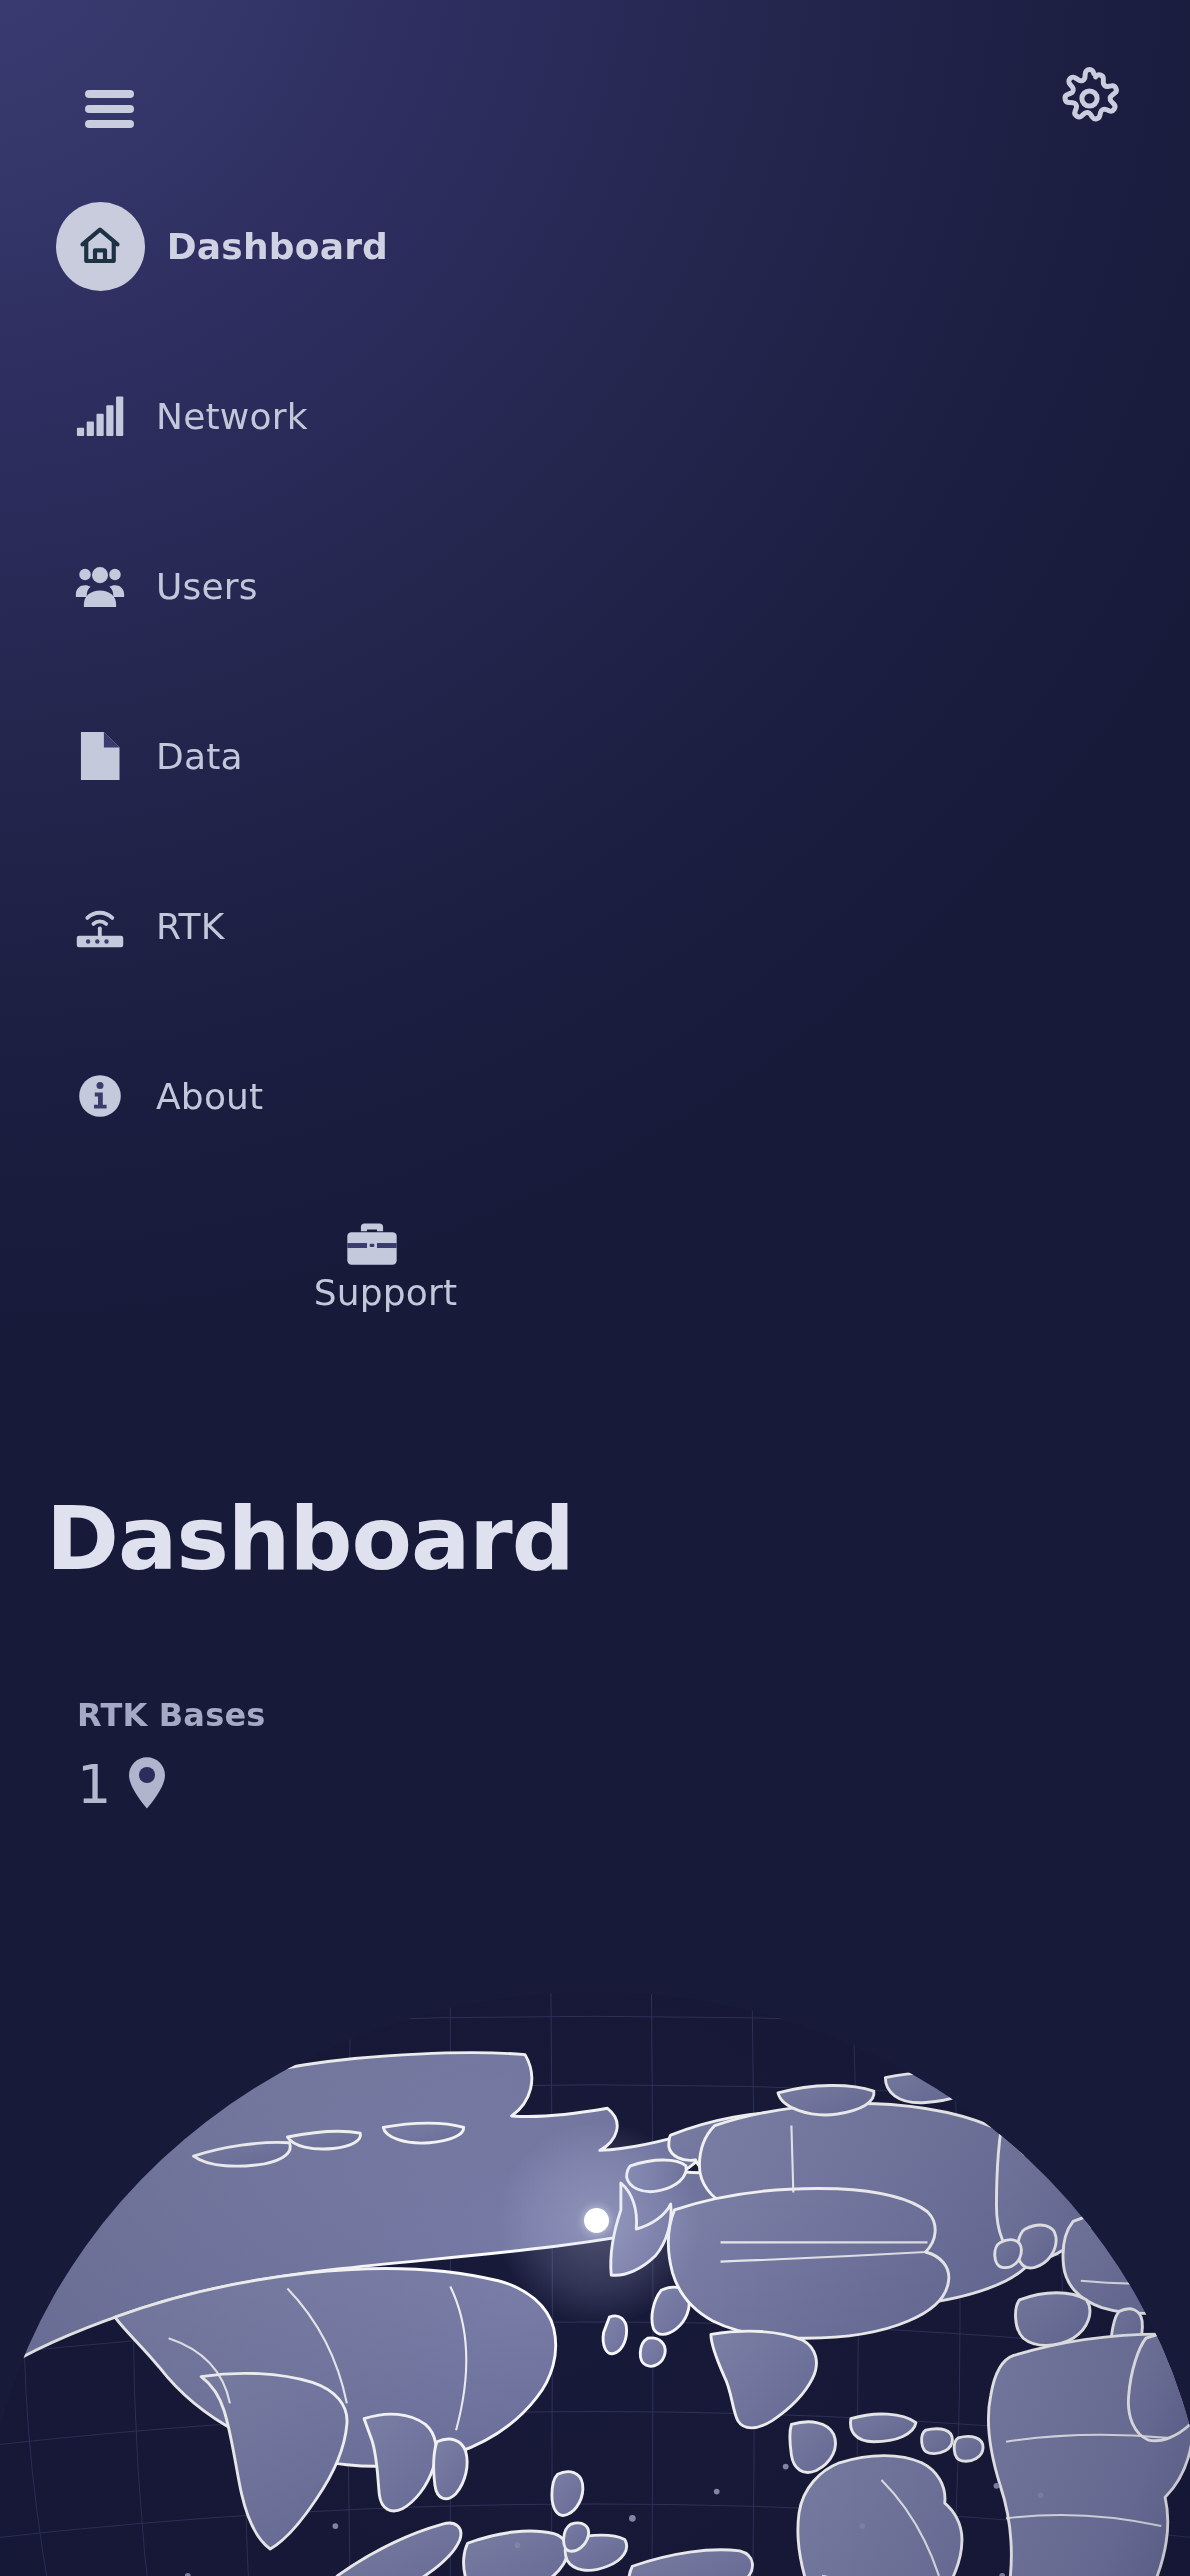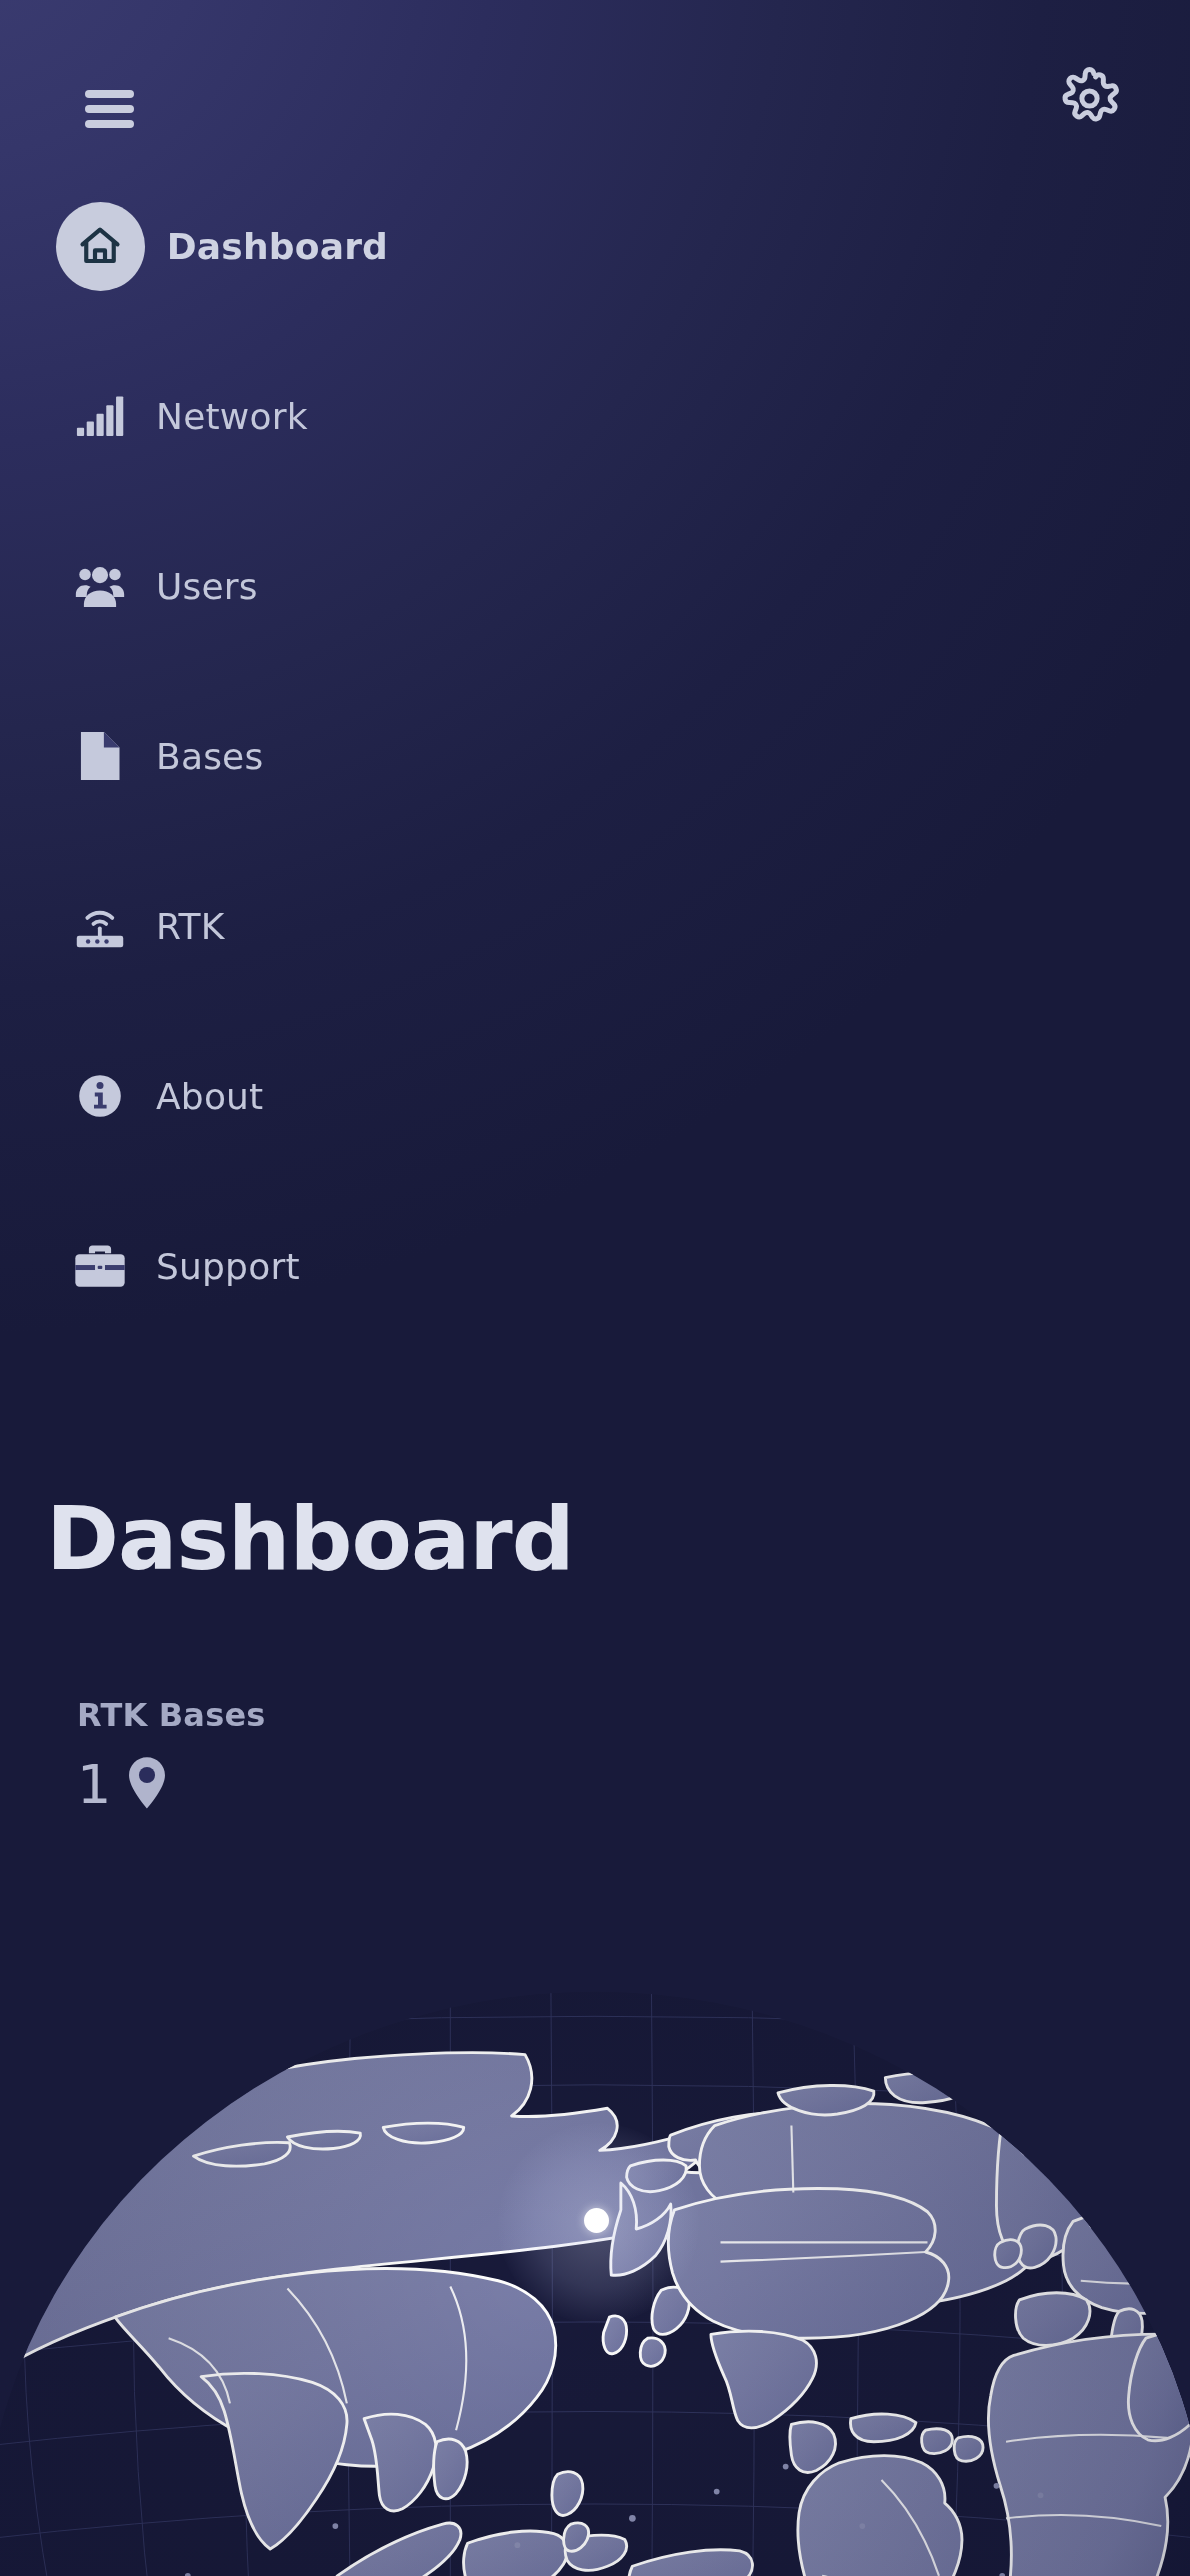--- a/index.html
+++ b/index.html
@@ -40,21 +40,21 @@
   .nav{
     position:absolute; left:0; top:196px; width:671px;
     z-index:30;
   }
   .nav-item{
     position:relative; height:100px;
     display:flex; align-items:center;
     padding-left:72px; margin-bottom:70px;
     cursor:pointer;
   }
-  .nav-item:last-child{ margin-bottom:0; }
+  .nav-item:last-child{ margin-bottom:0;flex-direction:column; }
   .nav-ico{
     width:56px; height:56px;
     display:flex; align-items:center; justify-content:center;
     flex:0 0 56px;
   }
   .nav-ico svg{ display:block; }
   .nav-label{
     margin-left:28px;
     font-size:36px;
     color:#c3c7da;
@@ -177,21 +177,21 @@
       <span class="nav-label">Users</span>
     </div>
 
     <div class="nav-item">
       <span class="nav-ico">
         <svg width="44" height="52" viewBox="0 0 20 24" fill="#c5c9dc">
           <path d="M1.2 0.9h10.6L19.0 8.1v15.0H1.2z"></path>
           <path d="M11.8 0.9 19.0 8.1h-7.2z" fill="#3a3c6e"></path>
         </svg>
       </span>
-      <span class="nav-label">Bases</span>
+      <span class="nav-label">Data</span>
     </div>
 
     <div class="nav-item">
       <span class="nav-ico">
         <svg width="52" height="48" viewBox="0 0 27 25" fill="none">
           <path d="M6.9 8.3a9.2 9.2 0 0 1 13.0 0" stroke="#c5c9dc" stroke-width="2.0" stroke-linecap="round"></path>
           <path d="M10.1 11.4a4.8 4.8 0 0 1 6.6 0" stroke="#c5c9dc" stroke-width="2.0" stroke-linecap="round"></path>
           <path d="M13.4 13.7v4.0" stroke="#c5c9dc" stroke-width="2.0" stroke-linecap="round"></path>
           <rect x="1.4" y="17.6" width="24.2" height="6.0" rx="1.2" fill="#c5c9dc"></rect>
           <circle cx="7.3" cy="20.6" r="1.15" fill="#3a3c6e"></circle>

